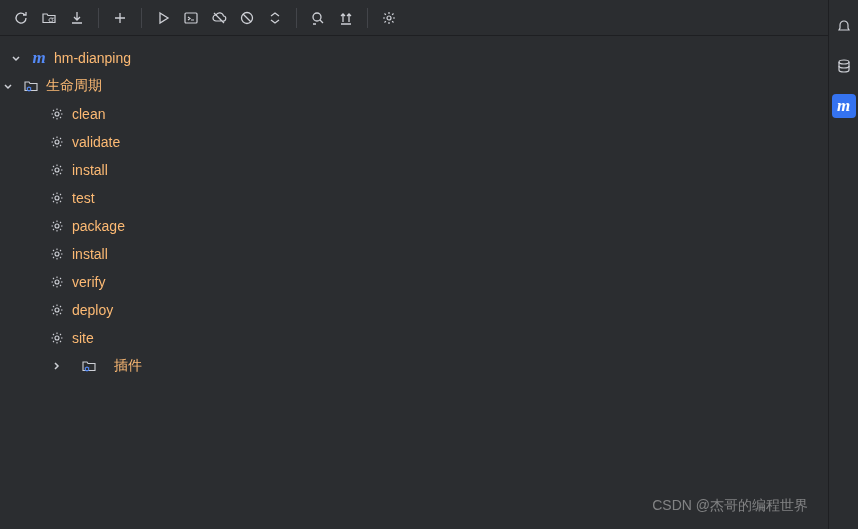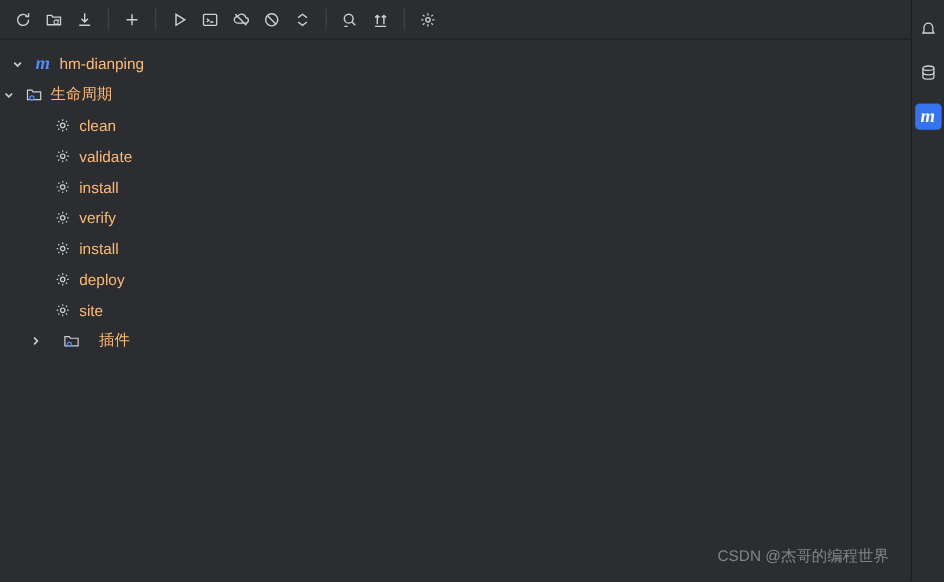--- a/index.html
+++ b/index.html
@@ -76,21 +76,21 @@
     .m-icon {
       font-style: italic;
       font-weight: bold;
       font-family: serif;
       color: #548af7;
       font-size: 17px;
     }
     .indent-0 { padding-left: 8px; }
     .indent-1 { }
     .indent-2 { padding-left: 48px; }
-    .indent-1b { padding-left: 24px; gap: 16px; }
+    .indent-1b { padding-left: 48px; gap: 16px; }
     .right-rail {
       width: 30px;
       background: #2b2d30;
       border-left: 1px solid #1e1f22;
       display: flex;
       flex-direction: column;
       align-items: center;
       padding-top: 14px;
       gap: 16px;
     }
@@ -247,30 +247,48 @@
         </span>
       <span class="label">install</span>
     </div>
     <div class="tree-row indent-2">
       <span class="node-icon">
           <svg width="16" height="16" viewBox="0 0 16 16" fill="none" stroke="#ced0d6" stroke-width="1.1">
             <circle cx="8" cy="8" r="2"></circle>
             <path d="M8 2.5v1.5M8 12v1.5M2.5 8H4M12 8h1.5M4 4l1 1M11 11l1 1M4 12l1-1M11 5l1-1"></path>
           </svg>
         </span>
+      <span class="label">test</span>
+    </div>
+    <div class="tree-row indent-2">
+      <span class="node-icon">
+          <svg width="16" height="16" viewBox="0 0 16 16" fill="none" stroke="#ced0d6" stroke-width="1.1">
+            <circle cx="8" cy="8" r="2"></circle>
+            <path d="M8 2.5v1.5M8 12v1.5M2.5 8H4M12 8h1.5M4 4l1 1M11 11l1 1M4 12l1-1M11 5l1-1"></path>
+          </svg>
+        </span>
+      <span class="label">package</span>
+    </div>
+    <div class="tree-row indent-2">
+      <span class="node-icon">
+          <svg width="16" height="16" viewBox="0 0 16 16" fill="none" stroke="#ced0d6" stroke-width="1.1">
+            <circle cx="8" cy="8" r="2"></circle>
+            <path d="M8 2.5v1.5M8 12v1.5M2.5 8H4M12 8h1.5M4 4l1 1M11 11l1 1M4 12l1-1M11 5l1-1"></path>
+          </svg>
+        </span>
+      <span class="label">install</span>
+    </div>
+    <div class="tree-row indent-2">
+      <span class="node-icon">
+          <svg width="16" height="16" viewBox="0 0 16 16" fill="none" stroke="#ced0d6" stroke-width="1.1">
+            <circle cx="8" cy="8" r="2"></circle>
+            <path d="M8 2.5v1.5M8 12v1.5M2.5 8H4M12 8h1.5M4 4l1 1M11 11l1 1M4 12l1-1M11 5l1-1"></path>
+          </svg>
+        </span>
       <span class="label">verify</span>
-    </div>
-    <div class="tree-row indent-2">
-      <span class="node-icon">
-          <svg width="16" height="16" viewBox="0 0 16 16" fill="none" stroke="#ced0d6" stroke-width="1.1">
-            <circle cx="8" cy="8" r="2"></circle>
-            <path d="M8 2.5v1.5M8 12v1.5M2.5 8H4M12 8h1.5M4 4l1 1M11 11l1 1M4 12l1-1M11 5l1-1"></path>
-          </svg>
-        </span>
-      <span class="label">install</span>
     </div>
     <div class="tree-row indent-2">
       <span class="node-icon">
           <svg width="16" height="16" viewBox="0 0 16 16" fill="none" stroke="#ced0d6" stroke-width="1.1">
             <circle cx="8" cy="8" r="2"></circle>
             <path d="M8 2.5v1.5M8 12v1.5M2.5 8H4M12 8h1.5M4 4l1 1M11 11l1 1M4 12l1-1M11 5l1-1"></path>
           </svg>
         </span>
       <span class="label">deploy</span>
     </div>

